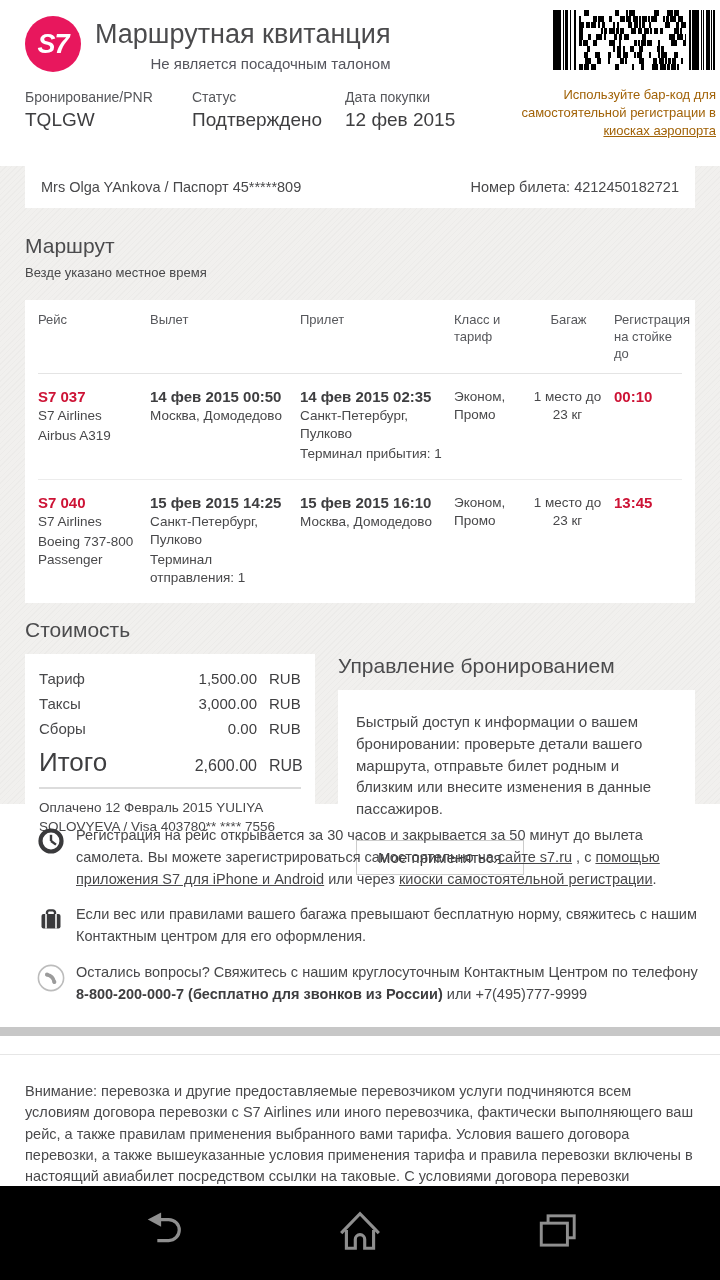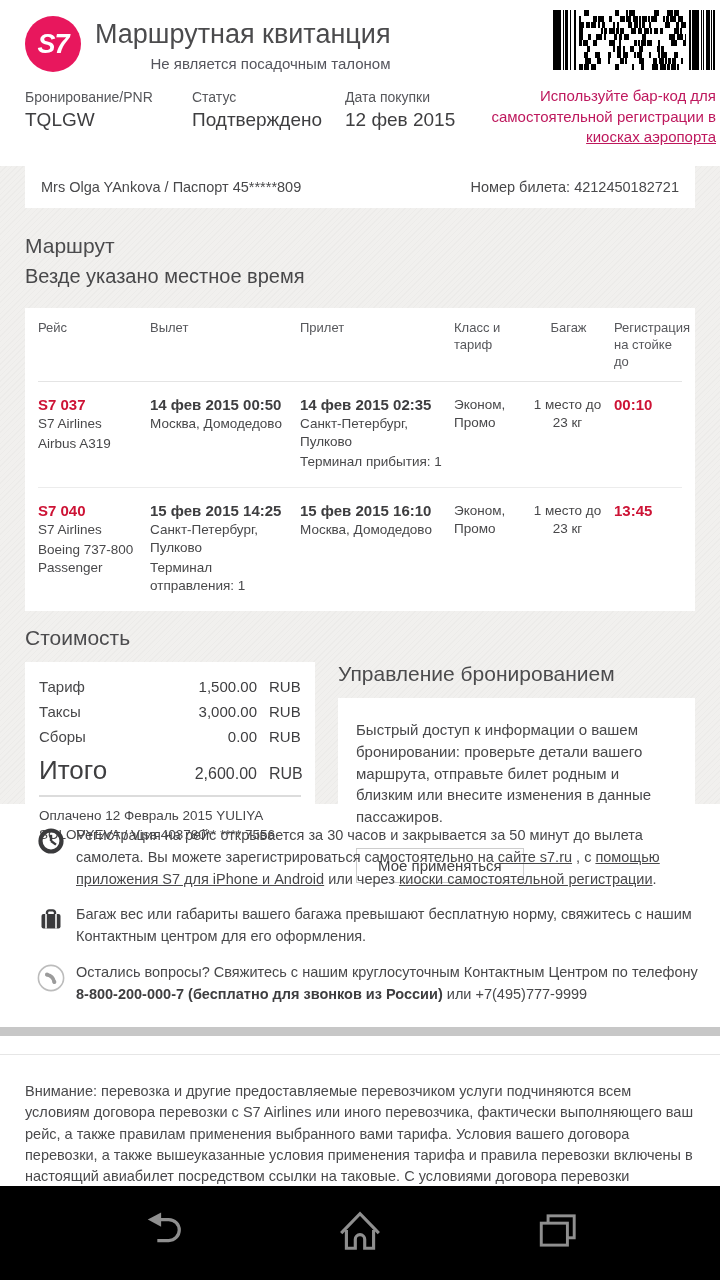--- a/index.html
+++ b/index.html
@@ -21,33 +21,33 @@
   .title-block { margin-left:14px; padding-top:3px; }
   .title { font-size:27px; color:#4b4b4d; font-weight:400; }
   .subtitle { font-size:15px; color:#55555d; margin-top:5px;text-align:right; }
   .pnr-row { display:flex; margin-top:17px; }
   .field-1 { width:167px; } .field-2 { width:153px; }
   .f-label { font-size:14px; color:#56575b; }
   .f-value { font-size:19px; color:#3e3e40; margin-top:4px; }
 
   .barcode-block { position:absolute; top:10px; right:4px; width:228px; text-align:right; }
   .barcode-svg { width:163px; height:60px; display:inline-block; }
-  .barcode-caption { margin-top:12px; font-size:15px; color:#be185d; line-height:1.38; }
+  .barcode-caption { margin-top:12px; font-size:13px; color:#a16207; line-height:1.38; }
   .ul { text-decoration:underline; }
 
   
   .gray-band {
     height:638px; padding:0 25px; background:#f1f0ee;
     background-image:repeating-linear-gradient(135deg, rgba(0,0,0,0.018) 0 1px, transparent 1px 4px);
   }
   .section-h { font-size:21px; color:#4b4b4d; font-weight:400; }
   .h-pass { padding-top:16px; }
   .pass-card { margin-top:14px; background:#fff; padding:13px 16px; display:flex; justify-content:space-between; font-size:14.5px; color:#48484a; }
   .h-route { margin-top:26px; }
-  .route-note { font-size:20px; margin-top:7px; }
+  .route-note { font-size:13px; margin-top:7px; }
 
   .table-card { margin-top:20px; background:#fff; padding:0 13px; }
   .t-grid { display:grid; grid-template-columns:112px 150px 154px 77px 83px 1fr; }
   .t-header { padding:12px 0 10px; font-size:13px; color:#56575b; border-bottom:1px solid #e4e4e4; line-height:1.3; }
   .t-header > div { padding-right:8px; }
   .t-row { padding:14px 0 16px; }
   .t-row > div { padding-right:10px; }
   .t-row.second { border-top:1px solid #ececec; }
   .f-num { color:#cd1335; font-weight:bold; font-size:15px; }
   .f-main { font-weight:bold; font-size:15px; color:#3e3e40; }
@@ -366,21 +366,21 @@
 
     <div class="info-item">
       <div class="info-icon">
         <svg width="28" height="28" viewBox="0 0 28 28" xmlns="http://www.w3.org/2000/svg">
           <path d="M10 8 V6.6 a2.2 2.2 0 0 1 2.2 -2.2 h3.6 a2.2 2.2 0 0 1 2.2 2.2 V8" fill="none" stroke="#3a3a3c" stroke-width="2.4"></path>
           <rect x="4.5" y="8" width="19" height="14.5" rx="2" fill="#3a3a3c"></rect>
           <rect x="8.2" y="8" width="1.6" height="14.5" fill="#f9f9f9"></rect>
           <rect x="18.2" y="8" width="1.6" height="14.5" fill="#f9f9f9"></rect>
         </svg>
       </div>
-      <div class="info-text">Багаж вес или габариты вашего багажа превышают бесплатную норму, свяжитесь с нашим Контактным центром для его оформления.</div>
+      <div class="info-text">Если вес или правилами вашего багажа превышают бесплатную норму, свяжитесь с нашим Контактным центром для его оформления.</div>
     </div>
 
     <div class="info-item">
       <div class="info-icon">
         <svg width="28" height="28" viewBox="0 0 28 28" xmlns="http://www.w3.org/2000/svg">
           <circle cx="14" cy="14" r="12.6" fill="#fff" stroke="#bcbcbc" stroke-width="1.6"></circle>
           <path d="M10.2 10.8 a9 9 0 0 1 7 7" fill="none" stroke="#9b9b9b" stroke-width="3.6" stroke-linecap="round"></path>
           <circle cx="10" cy="10.6" r="2" fill="#9b9b9b"></circle>
           <circle cx="17.4" cy="17.9" r="2" fill="#9b9b9b"></circle>
         </svg>

